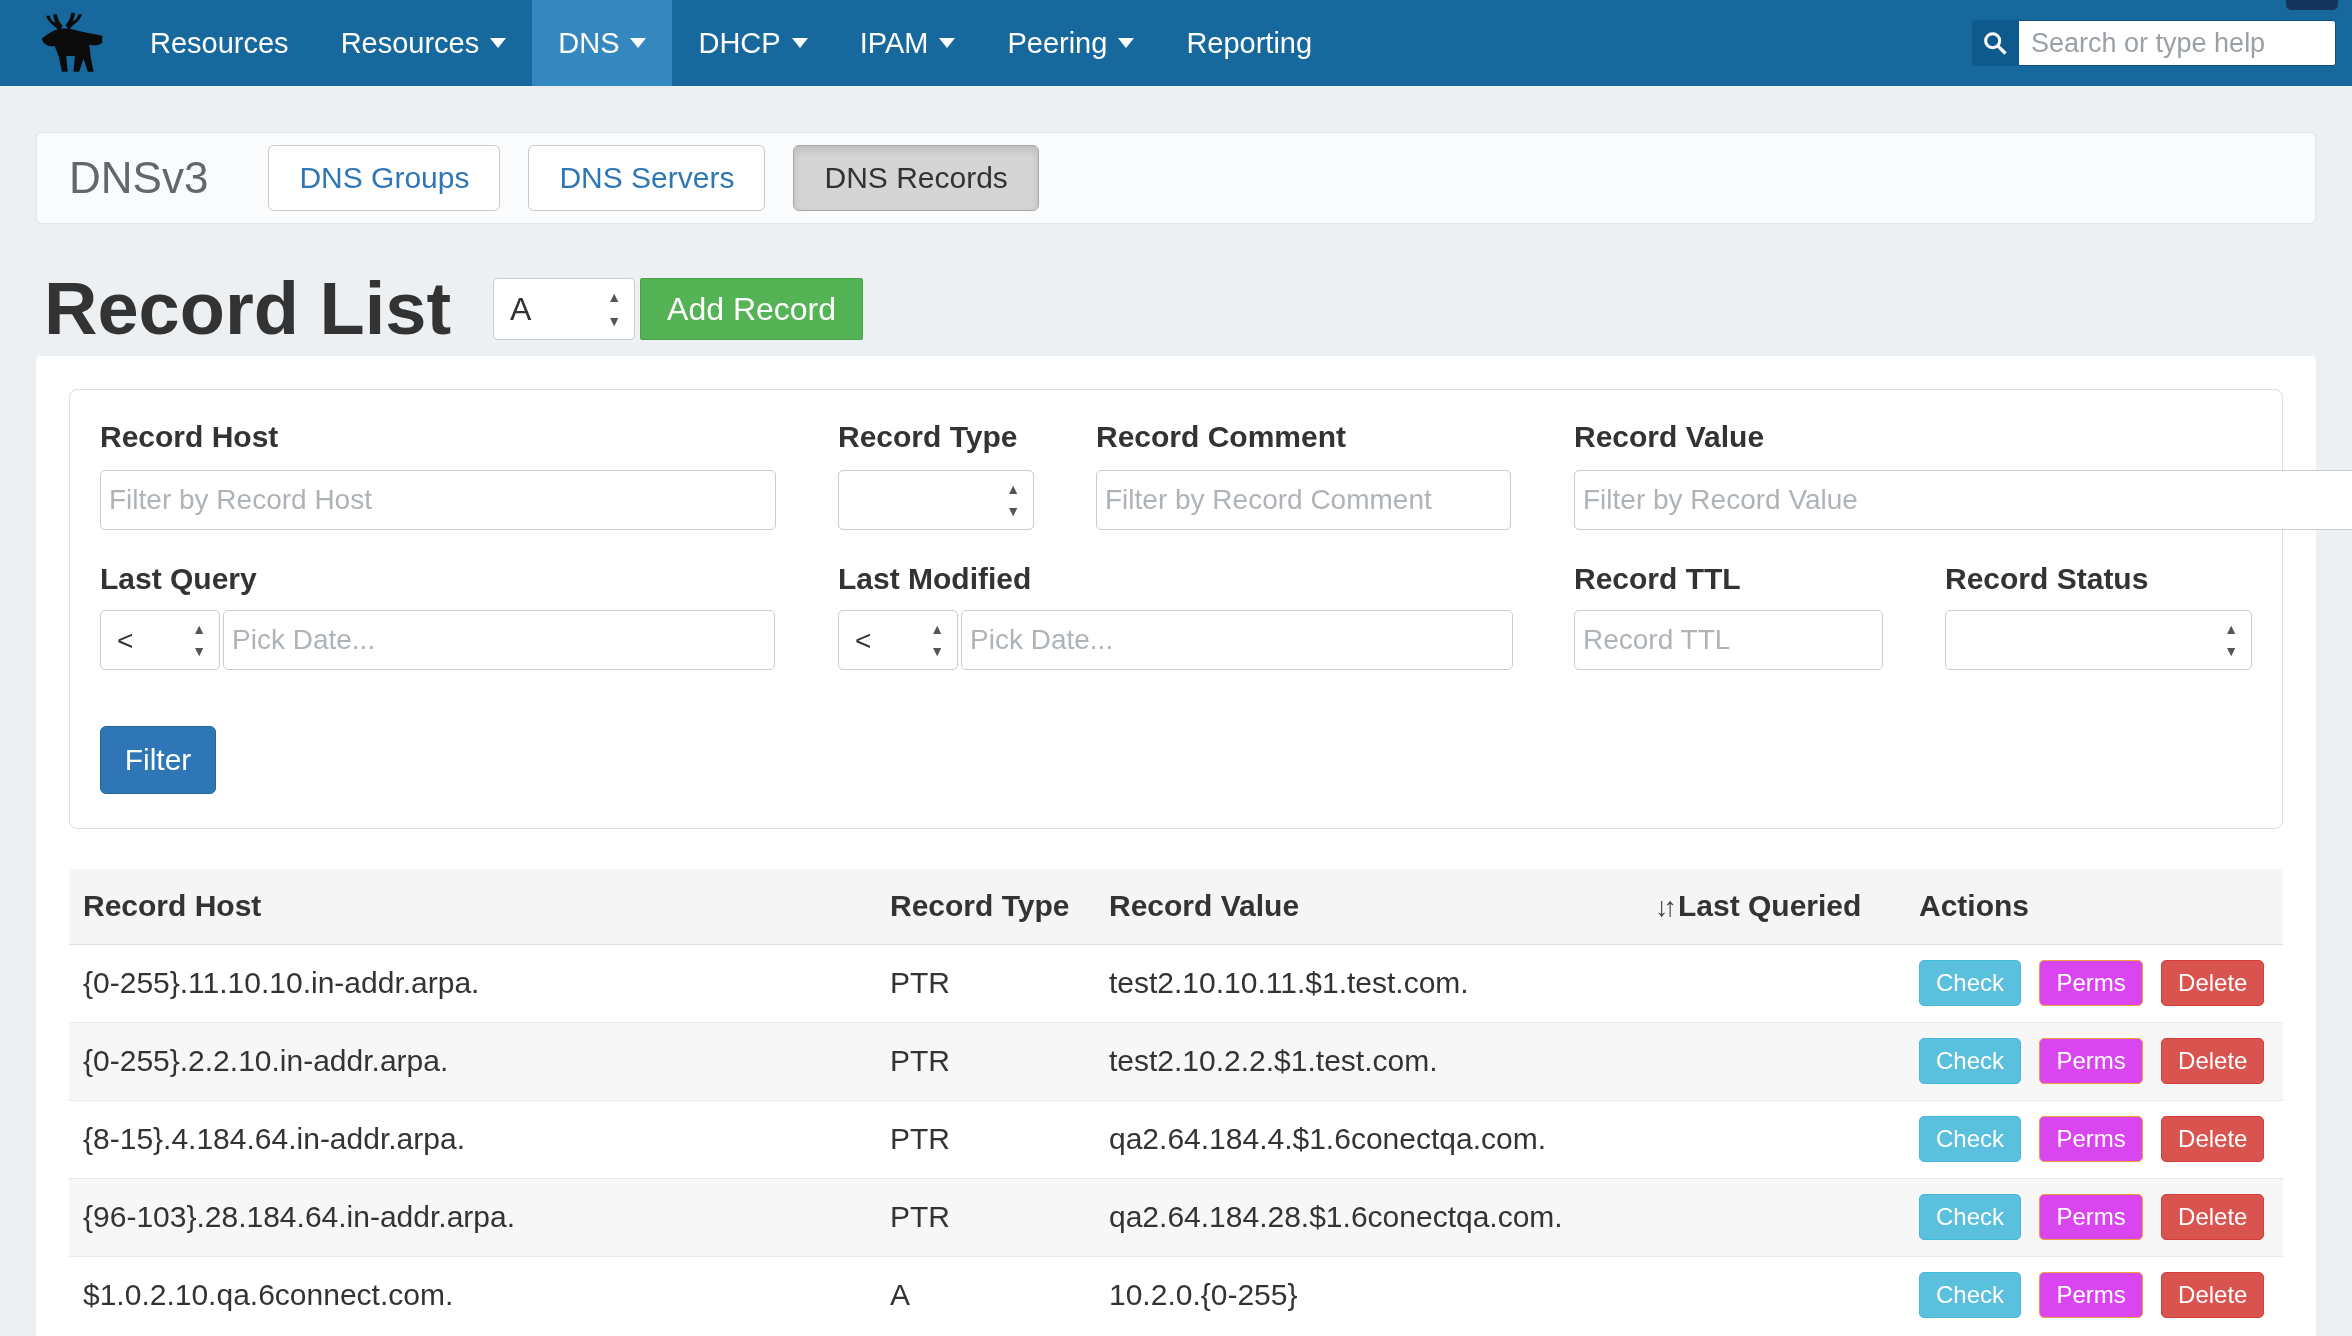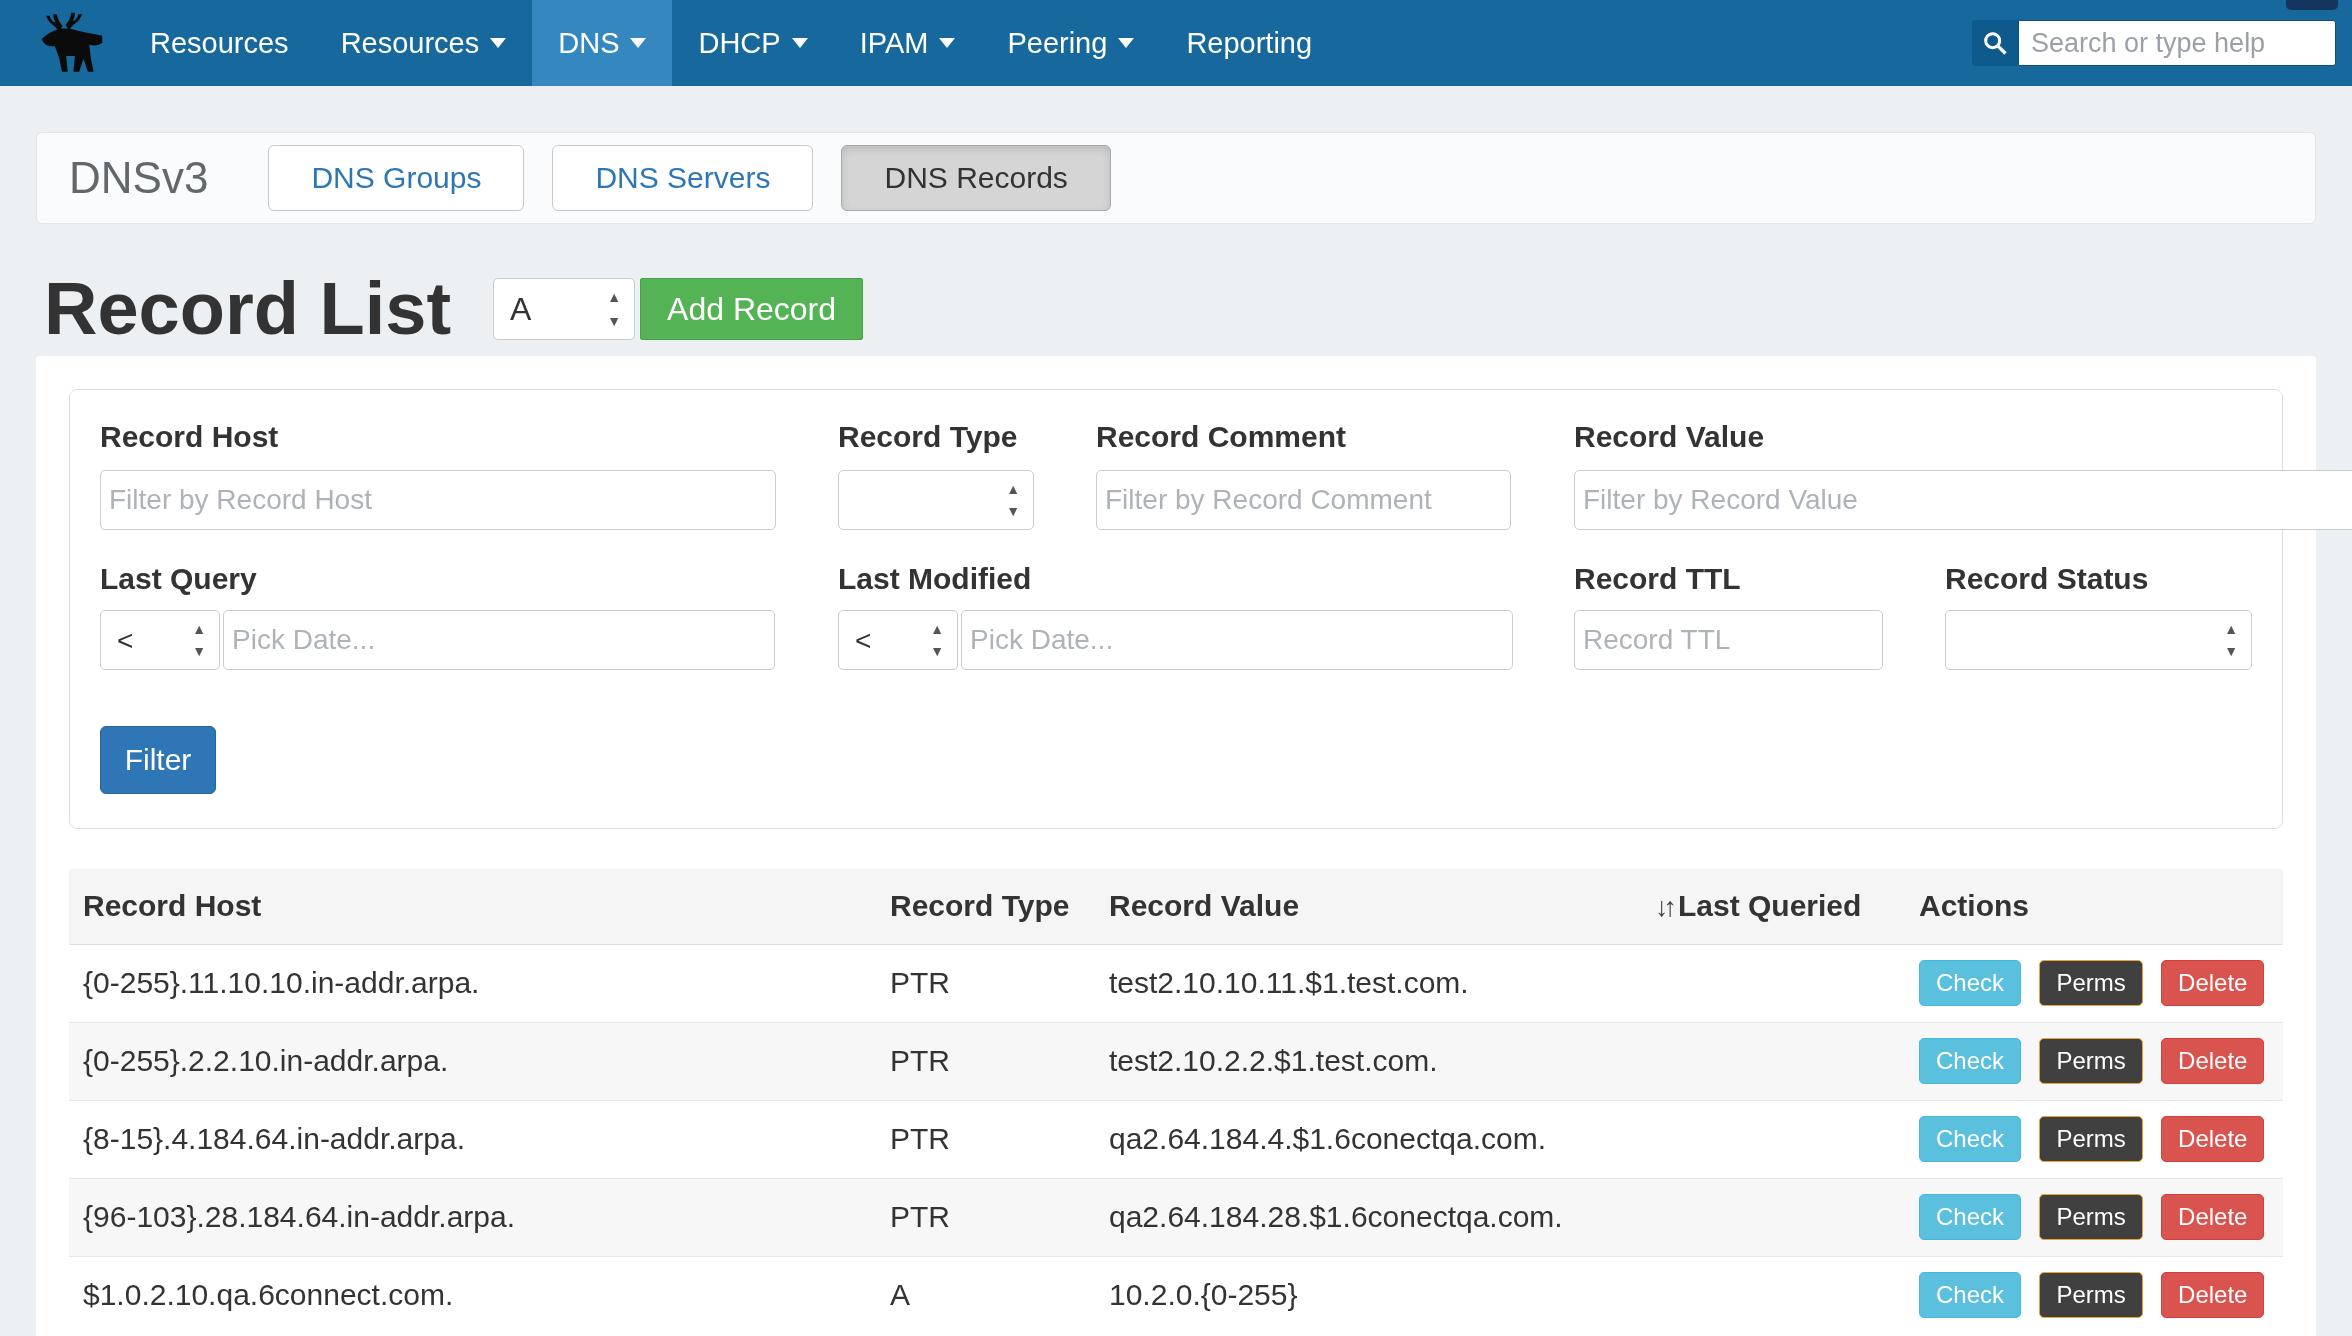--- a/index.html
+++ b/index.html
@@ -23,21 +23,21 @@
   .search-input { width:318px; height:46px; border:1px solid #0d4e7a; font-size:27px; padding:0 12px; color:#333; border-radius:0 3px 3px 0; outline:none; font-family:"Liberation Sans", sans-serif; }
   .search-input::placeholder { color:#9aa0a6; }
   .corner-chip { position:absolute; top:0; right:14px; width:52px; height:10px; background:#16355e; border-radius:0 0 5px 5px; }
 
   
   .container { padding:0 36px; }
 
   
   .subnav { margin-top:46px; height:92px; background:#fafbfc; border:1px solid #e2e5e8; border-radius:6px; display:flex; align-items:center; padding:0 32px; }
   .subnav-title { font-size:44px; color:#62676c; margin-right:60px; }
-  .subnav-btn { height:66px; padding:0 42px; margin-right:28px; background:#fff; border:1px solid #c9c9c9; border-radius:6px; color:#2e76b5; font-size:30px; cursor:pointer; font-family:"Liberation Sans", sans-serif; }
+  .subnav-btn { height:66px; padding:0 30px; margin-right:28px; background:#fff; border:1px solid #c9c9c9; border-radius:6px; color:#2e76b5; font-size:30px; cursor:pointer; font-family:"Liberation Sans", sans-serif; }
   .subnav-btn.active { background:#d5d5d5; border-color:#a8a8a8; color:#333; box-shadow:inset 0 4px 8px rgba(0,0,0,.12); }
 
   
   .record-head { margin-top:48px; display:flex; align-items:center; }
   .page-title { font-size:74px; line-height:1; font-weight:700; color:#333; margin:0 42px 0 8px; }
   .add-btn { height:62px; margin-left:5px; padding:0 26px; background:#54b354; border:1px solid #4aa34a; color:#fff; font-size:32px; border-radius:2px; cursor:pointer; font-family:"Liberation Sans", sans-serif; }
 
   
   .sel { position:relative; display:inline-block; height:60px; }
   .sel select { appearance:none; -webkit-appearance:none; width:100%; height:100%; border:1px solid #ccc; border-radius:5px; background:#fff; font-size:28px; color:#333; padding:0 46px 0 16px; cursor:pointer; font-family:"Liberation Sans", sans-serif; outline:none; }
@@ -58,21 +58,21 @@
   .filter-btn { position:absolute; left:30px; top:336px; width:116px; height:68px; background:#2e76b5; border:1px solid #27649a; color:#fff; font-size:30px; border-radius:6px; cursor:pointer; font-family:"Liberation Sans", sans-serif; }
 
   
   .records-table { width:100%; border-collapse:collapse; margin-top:40px; font-size:30px; color:#333; table-layout:fixed; }
   .records-table th { text-align:left; background:#f5f5f5; height:75px; padding:0 0 0 14px; font-size:30px; font-weight:700; border-bottom:1px solid #ddd; }
   .records-table td { height:78px; padding:0 0 0 14px; border-top:1px solid #e8e8e8; overflow:hidden; white-space:nowrap; }
   .records-table tbody tr:nth-child(even) { background:#f7f7f7; }
   .sort-icon { color:#444; margin-right:6px; font-size:27px; letter-spacing:-5px; font-weight:400; }
   .act { height:46px; padding:0 16px; border-radius:5px; color:#fff; font-size:24px; margin-right:10px; border:1px solid transparent; cursor:pointer; font-family:"Liberation Sans", sans-serif; }
   .btn-check  { background:#5bc0de; border-color:#46b8da; }
-  .btn-perms  { background:#404040; border-color:#eea236; }
+  .btn-perms  { background:#d946ef; border-color:#eea236; }
   .btn-delete { background:#d9534f; border-color:#d43f3a; }
 </style>
 </head>
 <body>
 
 <div class="navbar">
   <div class="logo">
     <svg width="72" height="64" viewBox="0 0 100 84">
       <path d="M32 26 C26 16 18 16 14 4 L19 4 C21 11 25 13 27 13 C25 9 24 7 24 2 L29 2 C30 9 33 14 37 18 Z" fill="#0b0b0b"></path>
       <path d="M46 24 C52 14 60 14 64 2 L59 2 C57 9 53 11 51 11 C53 7 54 5 54 0 L49 0 C48 7 45 13 41 17 Z" fill="#0b0b0b"></path>

